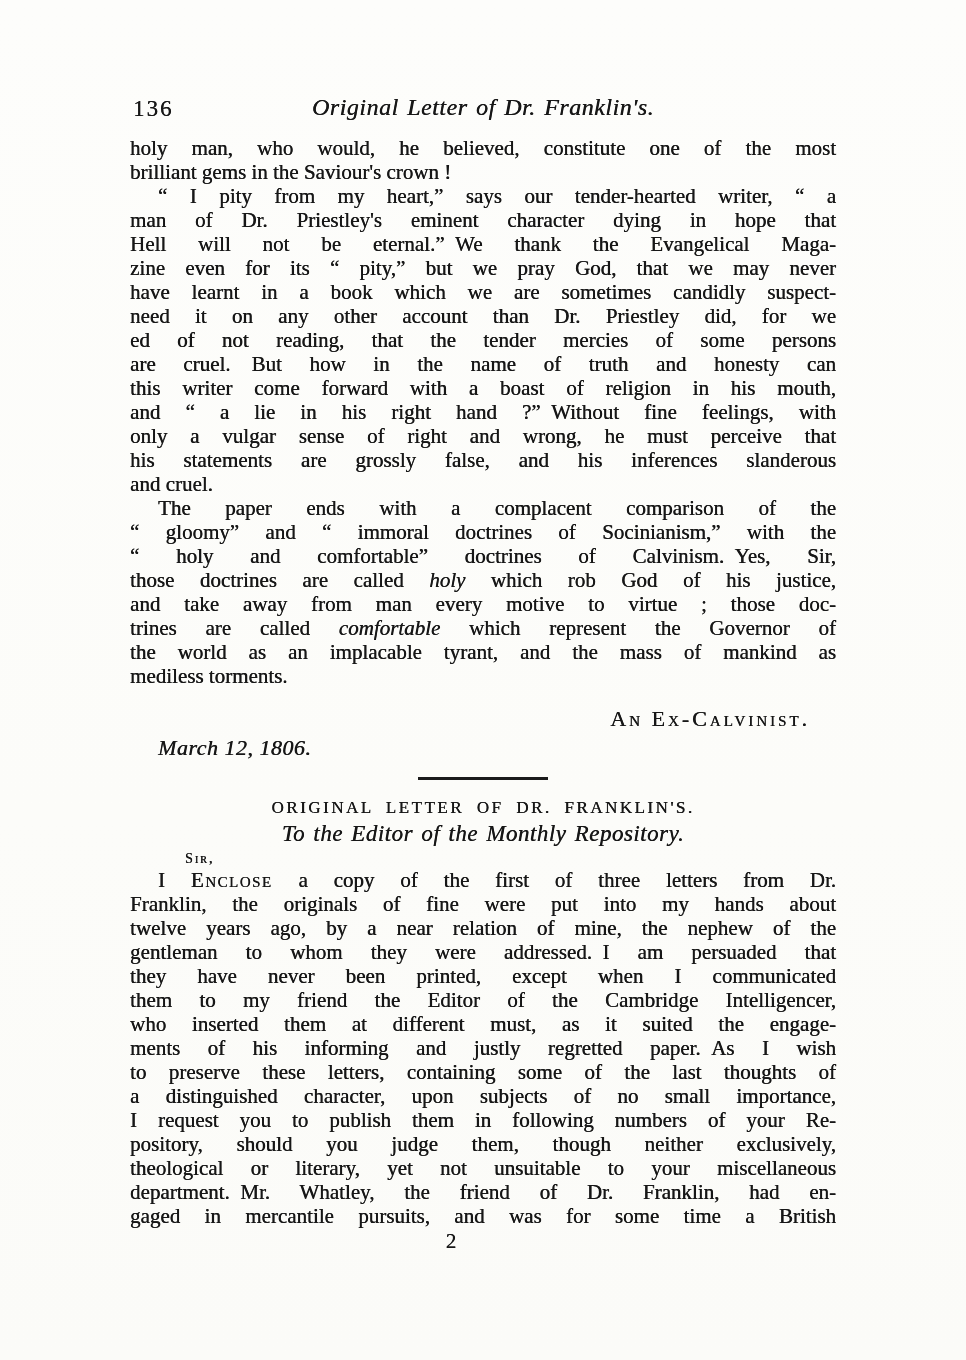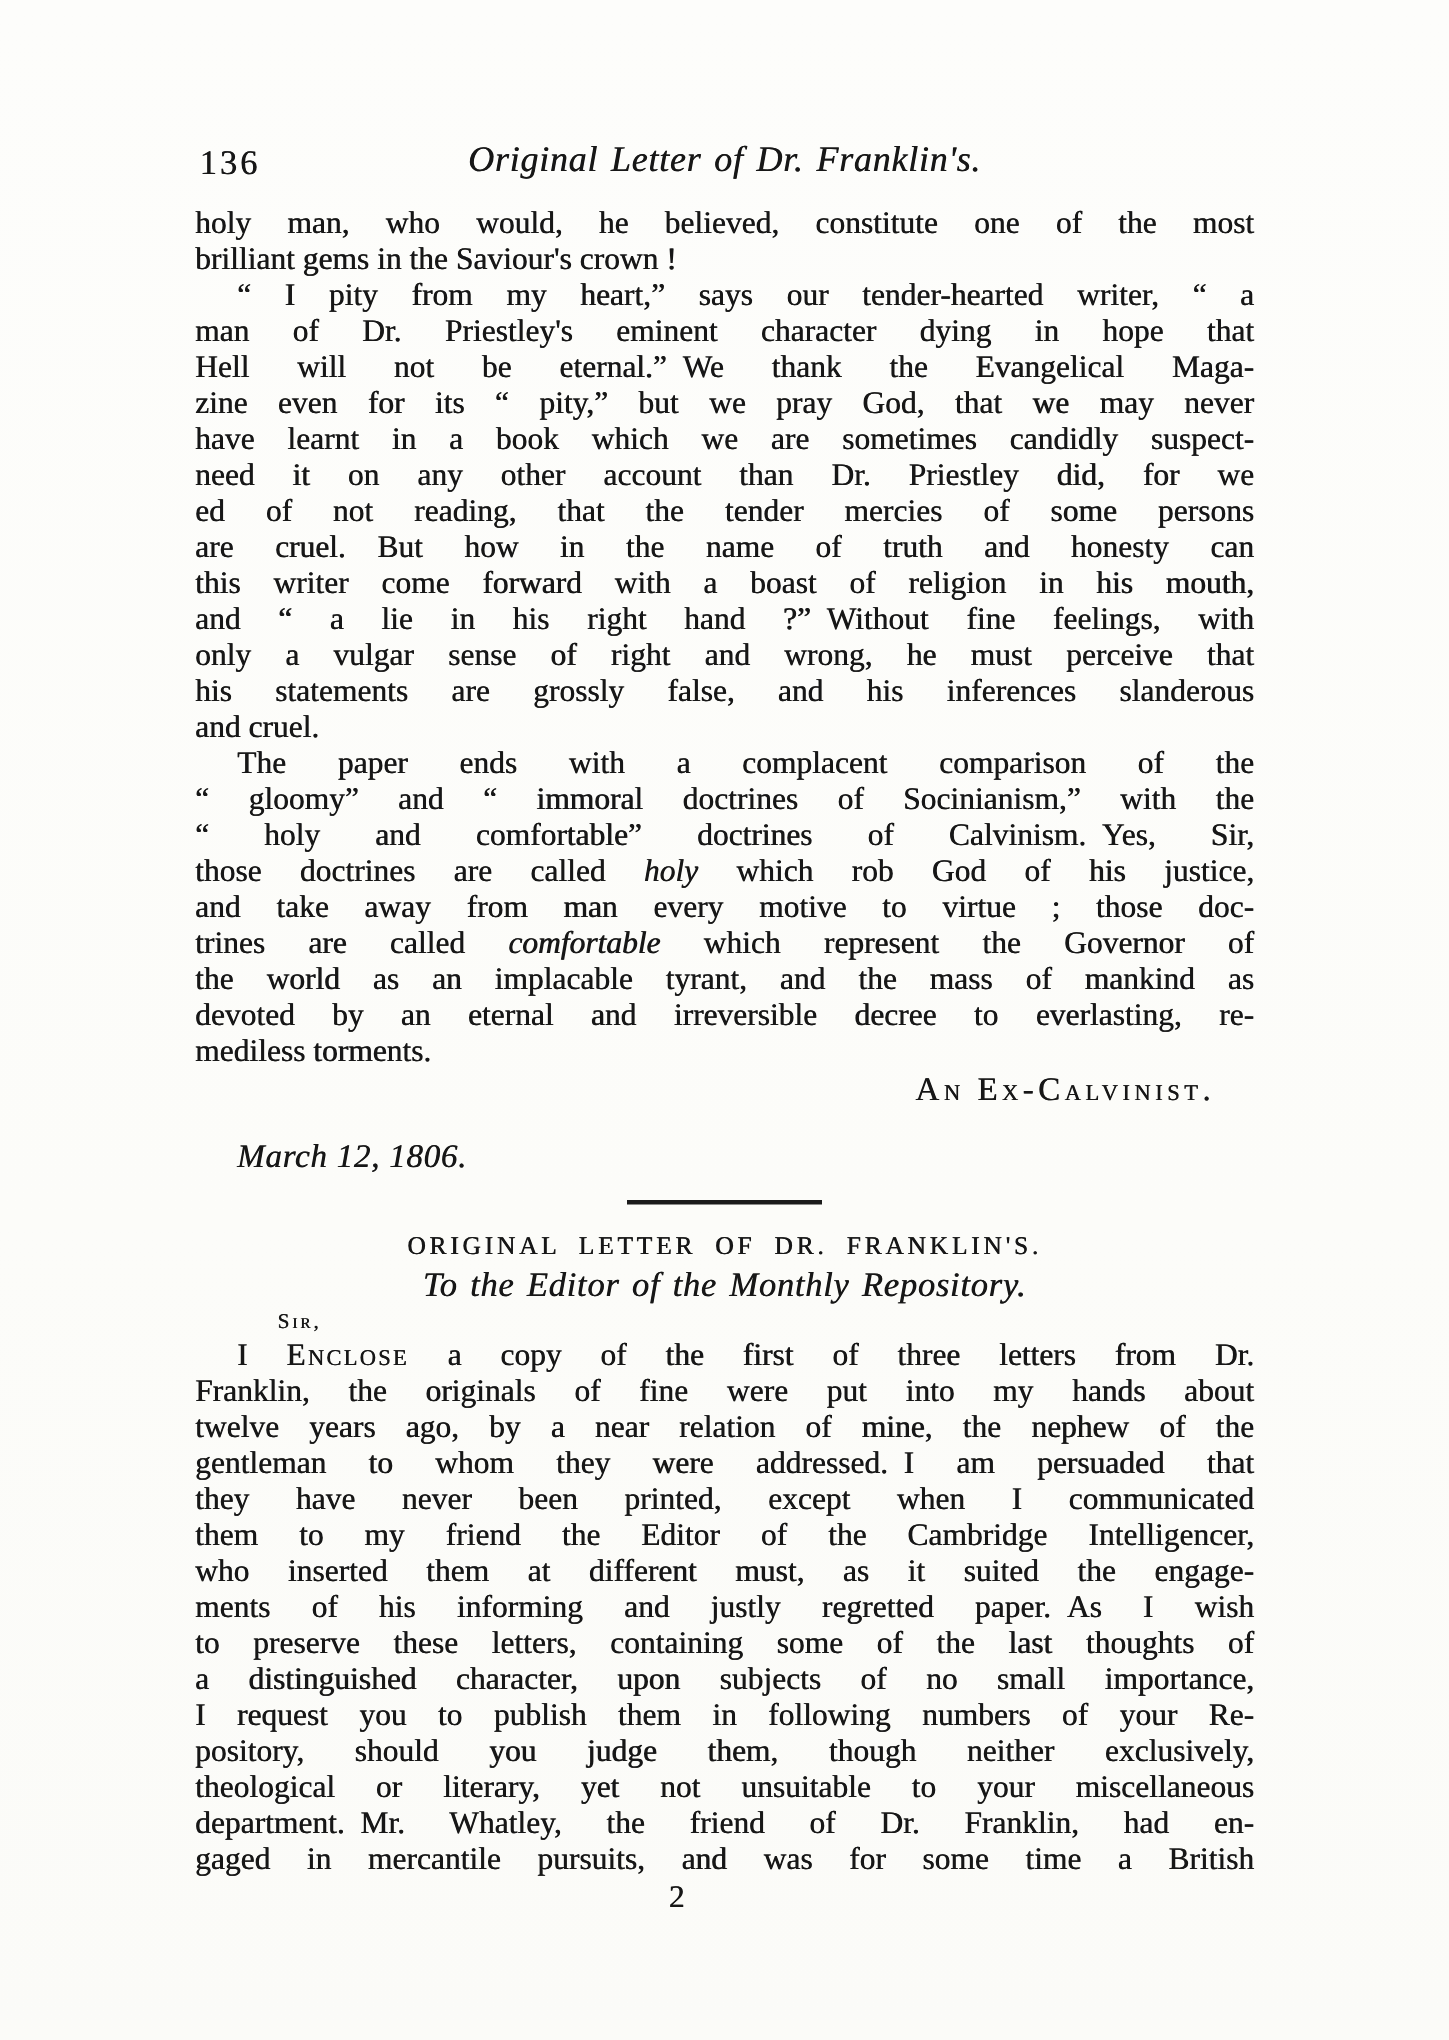--- a/index.html
+++ b/index.html
@@ -37,29 +37,29 @@
   }
   
   .para { font-size: 21px; line-height: 24px; }
   .line { text-align: justify; text-align-last: justify; }
   .line.last { text-align-last: left; }
   .line.indent { text-indent: 28px; }
   .sc { font-variant: small-caps; letter-spacing: 1.5px; }
   i { font-style: italic; }
 
   .signoff {
-    margin-top: 1px;
+    margin-top: 18px;
     text-align: right;
     padding-right: 26px;
     font-variant: small-caps;
     font-size: 22px;
     letter-spacing: 3px;
   }
   .dateline {
-    margin-top: 19px;
+    margin-top: 3px;
     font-style: italic;
     font-size: 22px;
     text-indent: 28px;
     letter-spacing: 0.5px;
   }
   .rule {
     width: 130px; height: 3px;
     background: #1b1b1b;
     margin: 16px auto 0 auto;
   }
@@ -124,21 +124,20 @@
         <div class="line last">and cruel.</div>
       </div>
     <div class="para">
         <div class="line indent">The paper ends with a complacent comparison of the</div>
         <div class="line">“ gloomy” and “ immoral doctrines of Socinianism,” with the</div>
         <div class="line">“ holy and comfortable” doctrines of Calvinism. Yes, Sir,</div>
         <div class="line">those doctrines are called <i>holy</i> which rob God of his justice,</div>
         <div class="line">and take away from man every motive to virtue ; those doc-</div>
         <div class="line">trines are called <i>comfortable</i> which represent the Governor of</div>
         <div class="line">the world as an implacable tyrant, and the mass of mankind as</div>
-        <div class="line">devoted by an eternal and irreversible decree to everlasting, re-</div>
         <div class="line last">mediless torments.</div>
       </div>
 
     <div class="signoff">An Ex-Calvinist.</div>
     <div class="dateline">March 12, 1806.</div>
 
     <div class="rule"></div>
 
     <div class="heading">ORIGINAL LETTER OF DR. FRANKLIN'S.</div>
     <div class="subheading">To the Editor of the Monthly Repository.</div>

